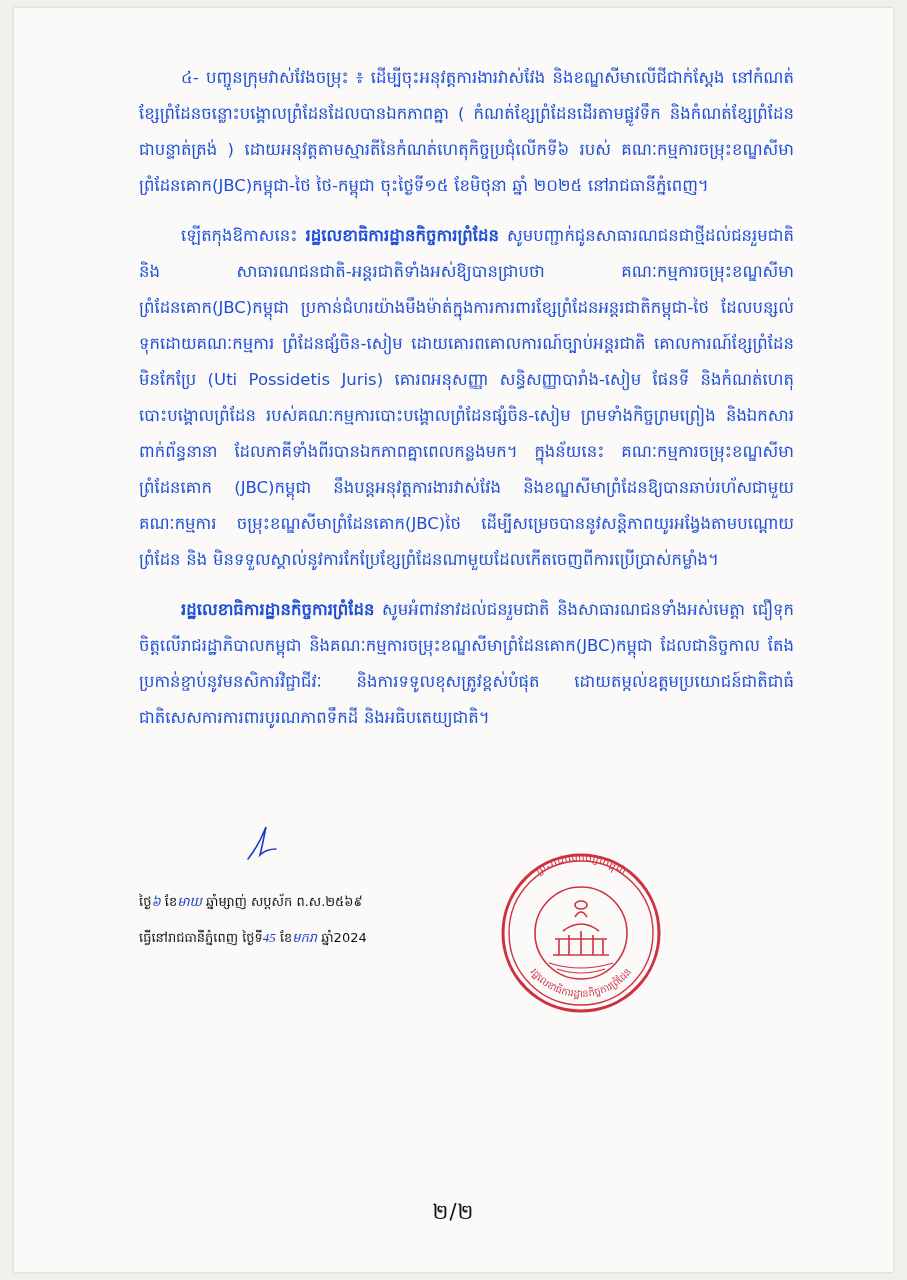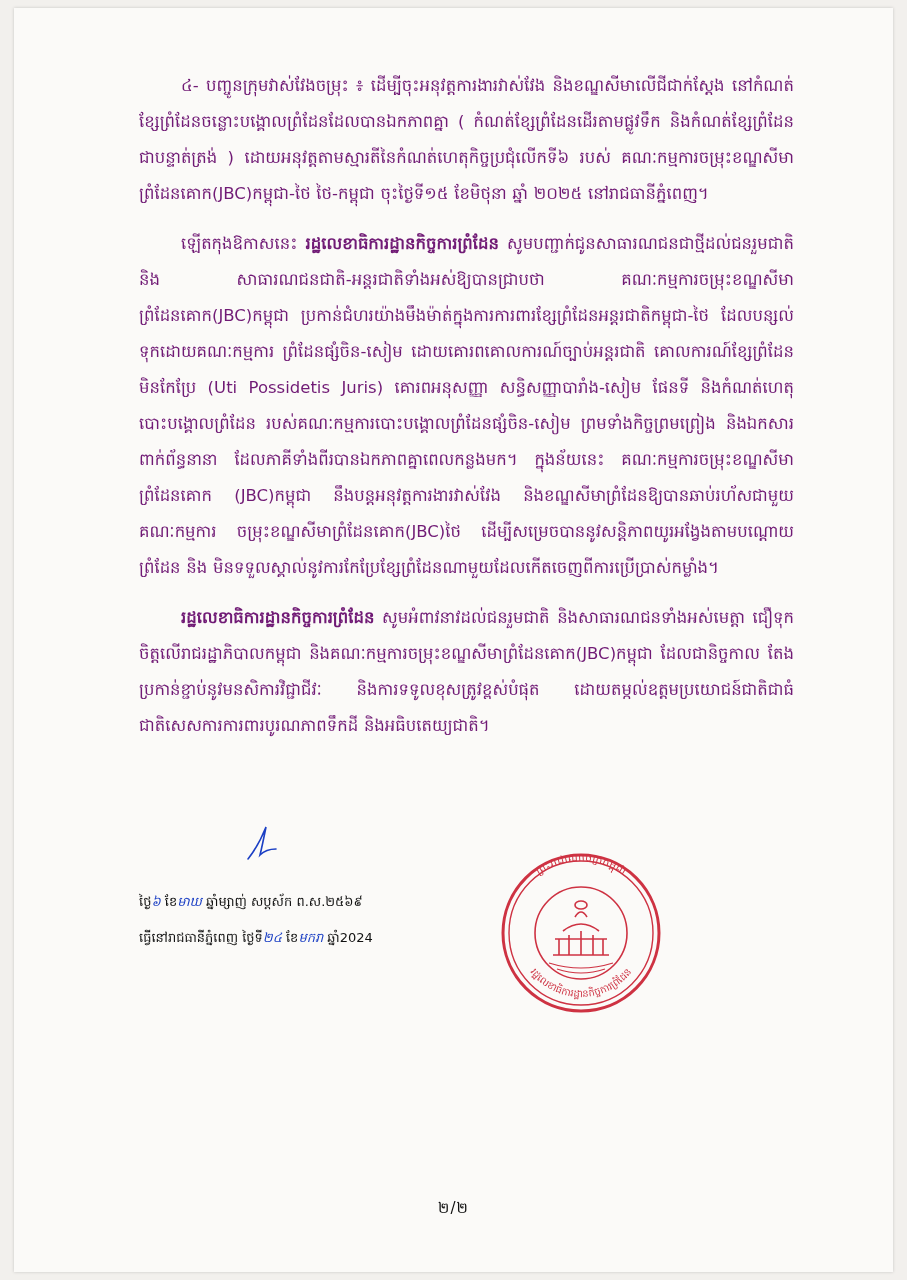--- a/index.html
+++ b/index.html
@@ -29,24 +29,24 @@
     background: #fbfaf8;
     box-shadow: 0 0 3px rgba(0,0,0,0.18);
   }
   .content {
     position: absolute;
     left: 125px;
     top: 52px;
     width: 655px;
   }
   p.body-par {
-    margin: 8px 0 0 0;
+    margin: 0 0 0 0;
     font-size: 16.5px;
     line-height: 36px;
-    color: #701a75;
+    color: #1d4ed8;
     text-align: justify;
     text-justify: inter-word;
     word-spacing: 0.5px;
   }
   p.body-par + p.body-par {
     margin-top: 14px;
   }
   .indent {
     display: inline-block;
     width: 42px;
@@ -93,21 +93,21 @@
   }
   .stamp svg {
     display: block;
   }
   .page-number {
     position: absolute;
     left: 0;
     right: 0;
     top: 1190px;
     text-align: center;
-    font-size: 15px;
+    font-size: 21px;
     color: #111;
   }
   .page-number span {
     letter-spacing: 1px;
   }
 </style>
 </head>
 <body>
 
 <div class="page">
@@ -128,21 +128,21 @@
       <path d="M2 36 C10 26, 16 14, 20 4 C18 14, 16 24, 14 32 C18 28, 24 26, 30 26" fill="none" stroke="#1b3fc4" stroke-width="1.6" stroke-linecap="round"></path>
     </svg>
 
     <div class="sig-block">
       <span class="sig-line">
         <span>ថ្ងៃ</span><span class="blue-ink">៦</span>
         <span>ខែ</span><span class="blue-ink">មាឃ</span>
         <span>ឆ្នាំម្សាញ់ សប្តស័ក ព.ស.២៥៦៩</span>
       </span>
       <span class="sig-line">
-        <span>ធ្វើនៅរាជធានីភ្នំពេញ ថ្ងៃទី</span><span class="blue-ink">២៤</span>
+        <span>ធ្វើនៅរាជធានីភ្នំពេញ ថ្ងៃទី</span><span class="blue-ink">45</span>
         <span>ខែ</span><span class="blue-ink">មករា</span>
         <span>ឆ្នាំ2024</span>
       </span>
     </div>
 
     <div class="stamp">
       <svg viewBox="0 0 180 180" width="180" height="180" aria-hidden="true">
         <defs>
           <path id="outerArcTop" d="M 18,90 A 72,72 0 0 1 162,90" fill="none"></path>
           <path id="outerArcBottom" d="M 26,90 A 64,64 0 0 0 154,90" fill="none"></path>

